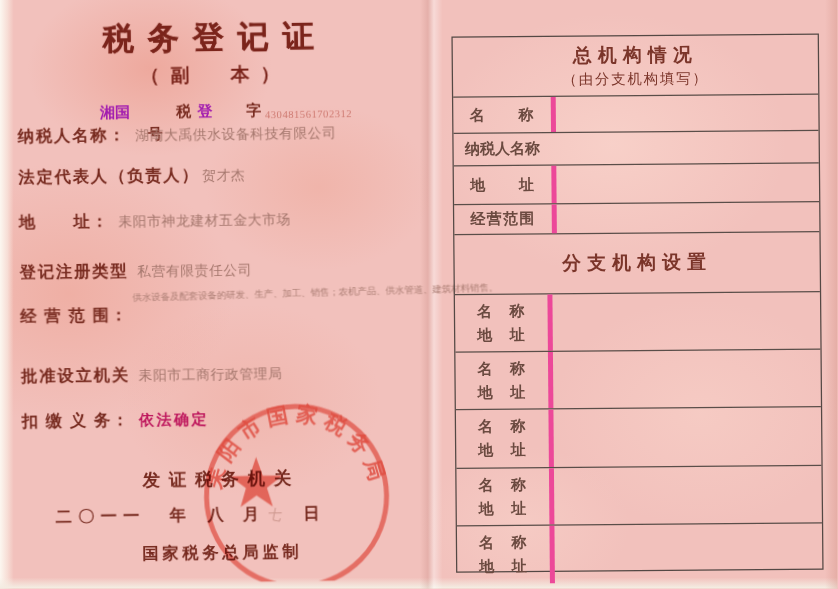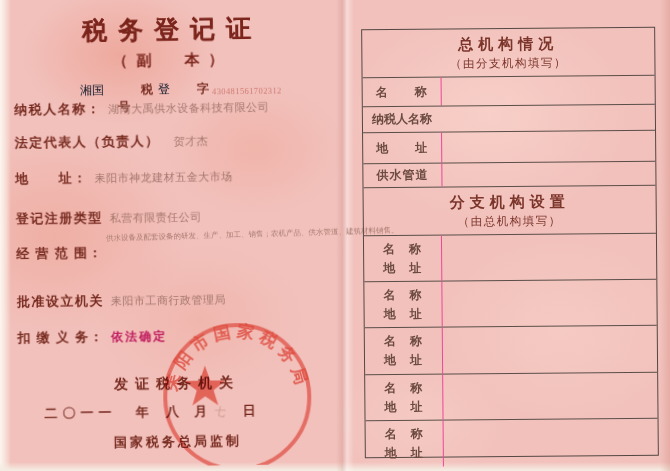--- a/index.html
+++ b/index.html
@@ -25,21 +25,21 @@
   .spine{position:absolute;left:336px;top:0;width:18px;height:100%;
     background:linear-gradient(90deg,rgba(0,0,0,0) 0%,rgba(150,70,60,.14) 35%,rgba(255,255,255,.40) 62%,rgba(0,0,0,0) 100%);}
 
   
   .left-page{position:absolute;left:10px;top:0;width:330px;height:471px;transform:rotate(-0.8deg);}
   .lp-title{position:absolute;left:45px;top:13px;width:240px;text-align:center;
     font-size:25px;font-weight:bold;letter-spacing:11px;color:#7b241b;text-shadow:0 0 .6px #7b241b;}
   .lp-subtitle{position:absolute;left:45px;top:51px;width:240px;text-align:center;
     font-size:15px;font-weight:bold;letter-spacing:9px;color:#7b241b;}
   .certno{position:absolute;left:72px;top:81px;width:252px;font-size:12px;color:#772a1f;font-weight:bold;}
-  .certno .typed{color:#0f172a;font-weight:normal;}
+  .certno .typed{color:#a21caf;font-weight:bold;}
   .certno .num{color:#cf7b72;font-size:8.5px;font-weight:normal;letter-spacing:.4px;position:relative;top:2px;text-align:right;}
   .certno span{display:inline-block;}
   .frow{position:absolute;left:6px;width:330px;white-space:nowrap;}
   .flabel{font-size:13px;font-weight:bold;color:#772a1f;letter-spacing:1.5px;}
   .fvalue{font-size:11px;color:#a4766c;margin-left:7px;letter-spacing:.5px;}
   .fvalue.dark{color:#be185d;font-size:12px;font-weight:bold;letter-spacing:2px;}
   .scope-value{position:absolute;left:96px;top:231px;width:238px;font-size:7.5px;color:#aa7c72;
     transform:rotate(-0.8deg);letter-spacing:0;white-space:nowrap;}
   .issuer{position:absolute;left:45px;top:375px;width:240px;text-align:center;
     font-size:14px;font-weight:bold;letter-spacing:7px;color:#772a1f;}
@@ -53,21 +53,21 @@
   
   .right-page{position:absolute;left:355px;top:0;width:315px;height:466px;}
   .rtable{position:absolute;left:8px;top:28px;width:292px;height:427px;
     border:1.5px solid #544844;transform:rotate(-0.5deg);color:#6b4a40;}
   .sect-head{display:flex;flex-direction:column;align-items:center;justify-content:center;height:47px;}
   .sect-title{font-size:15px;font-weight:bold;letter-spacing:5px;color:#7b352a;}
   .sect-sub{font-size:11.5px;letter-spacing:1.5px;color:#7b352a;margin-top:2px;}
   .trow{position:relative;border-top:1px solid #5a4e49;}
   .tlabel{position:absolute;left:0;top:0;bottom:0;width:78px;display:flex;align-items:center;
     justify-content:center;font-size:12px;font-weight:bold;letter-spacing:1px;}
-  .tlabel.divided{border-right:1px solid #ec4899;}
+  .tlabel.divided{border-right:4px solid #ec4899;}
   .r-name{height:28px;} .r-id{height:25px;} .r-addr{height:30px;} .r-scope{height:23px;}
   .sect2{height:47px;border-top:1px solid #5a4e49;}
   .block{height:45px;}
   .block.tall{height:46px;}
   .block .tlabel{flex-direction:column;justify-content:space-around;padding:4px 0;box-sizing:border-box;}
   .block .tlabel span{display:block;line-height:1.2;}
 </style>
 </head>
 <body>
 
@@ -88,21 +88,21 @@
     <span style="margin-left:24px;">字</span>
     <span class="num">430481561702312</span>
     <span style="margin-left:38px;">号</span>
   </div>
 
   <div class="frow" style="top:98px;">
     <span class="flabel">纳税人名称：</span><span class="fvalue">湖南大禹供水设备科技有限公司</span>
   </div>
 
   <div class="frow" style="top:131px;">
-    <span class="flabel">法定代表人（负责人）</span><span class="fvalue" style="margin-left:14px;">贺才杰</span>
+    <span class="flabel">法定代表人（负责人）</span><span class="fvalue" style="margin-left:2px;">贺才杰</span>
   </div>
 
   <div class="frow" style="top:167px;">
     <span class="flabel">地　　址：</span><span class="fvalue">耒阳市神龙建材五金大市场</span>
   </div>
 
   <div class="frow" style="top:207px;">
     <span class="flabel">登记注册类型</span><span class="fvalue">私营有限责任公司</span>
   </div>
 
@@ -155,26 +155,25 @@
     <div class="trow r-name">
       <div class="tlabel divided">名　　称</div>
     </div>
     <div class="trow r-id">
       <div class="tlabel" style="letter-spacing:0;">纳税人名称</div>
     </div>
     <div class="trow r-addr">
       <div class="tlabel divided">地　　址</div>
     </div>
     <div class="trow r-scope">
-      <div class="tlabel divided">供水管道</div>
+      <div class="tlabel divided">经营范围</div>
     </div>
 
     <div class="sect-head sect2">
       <div class="sect-title">分支机构设置</div>
-      <div class="sect-sub">（由总机构填写）</div>
     </div>
 
     <div class="trow block">
       <div class="tlabel divided">
         <span>名　称</span>
         <span>地　址</span>
       </div>
     </div>
     <div class="trow block">
       <div class="tlabel divided">

